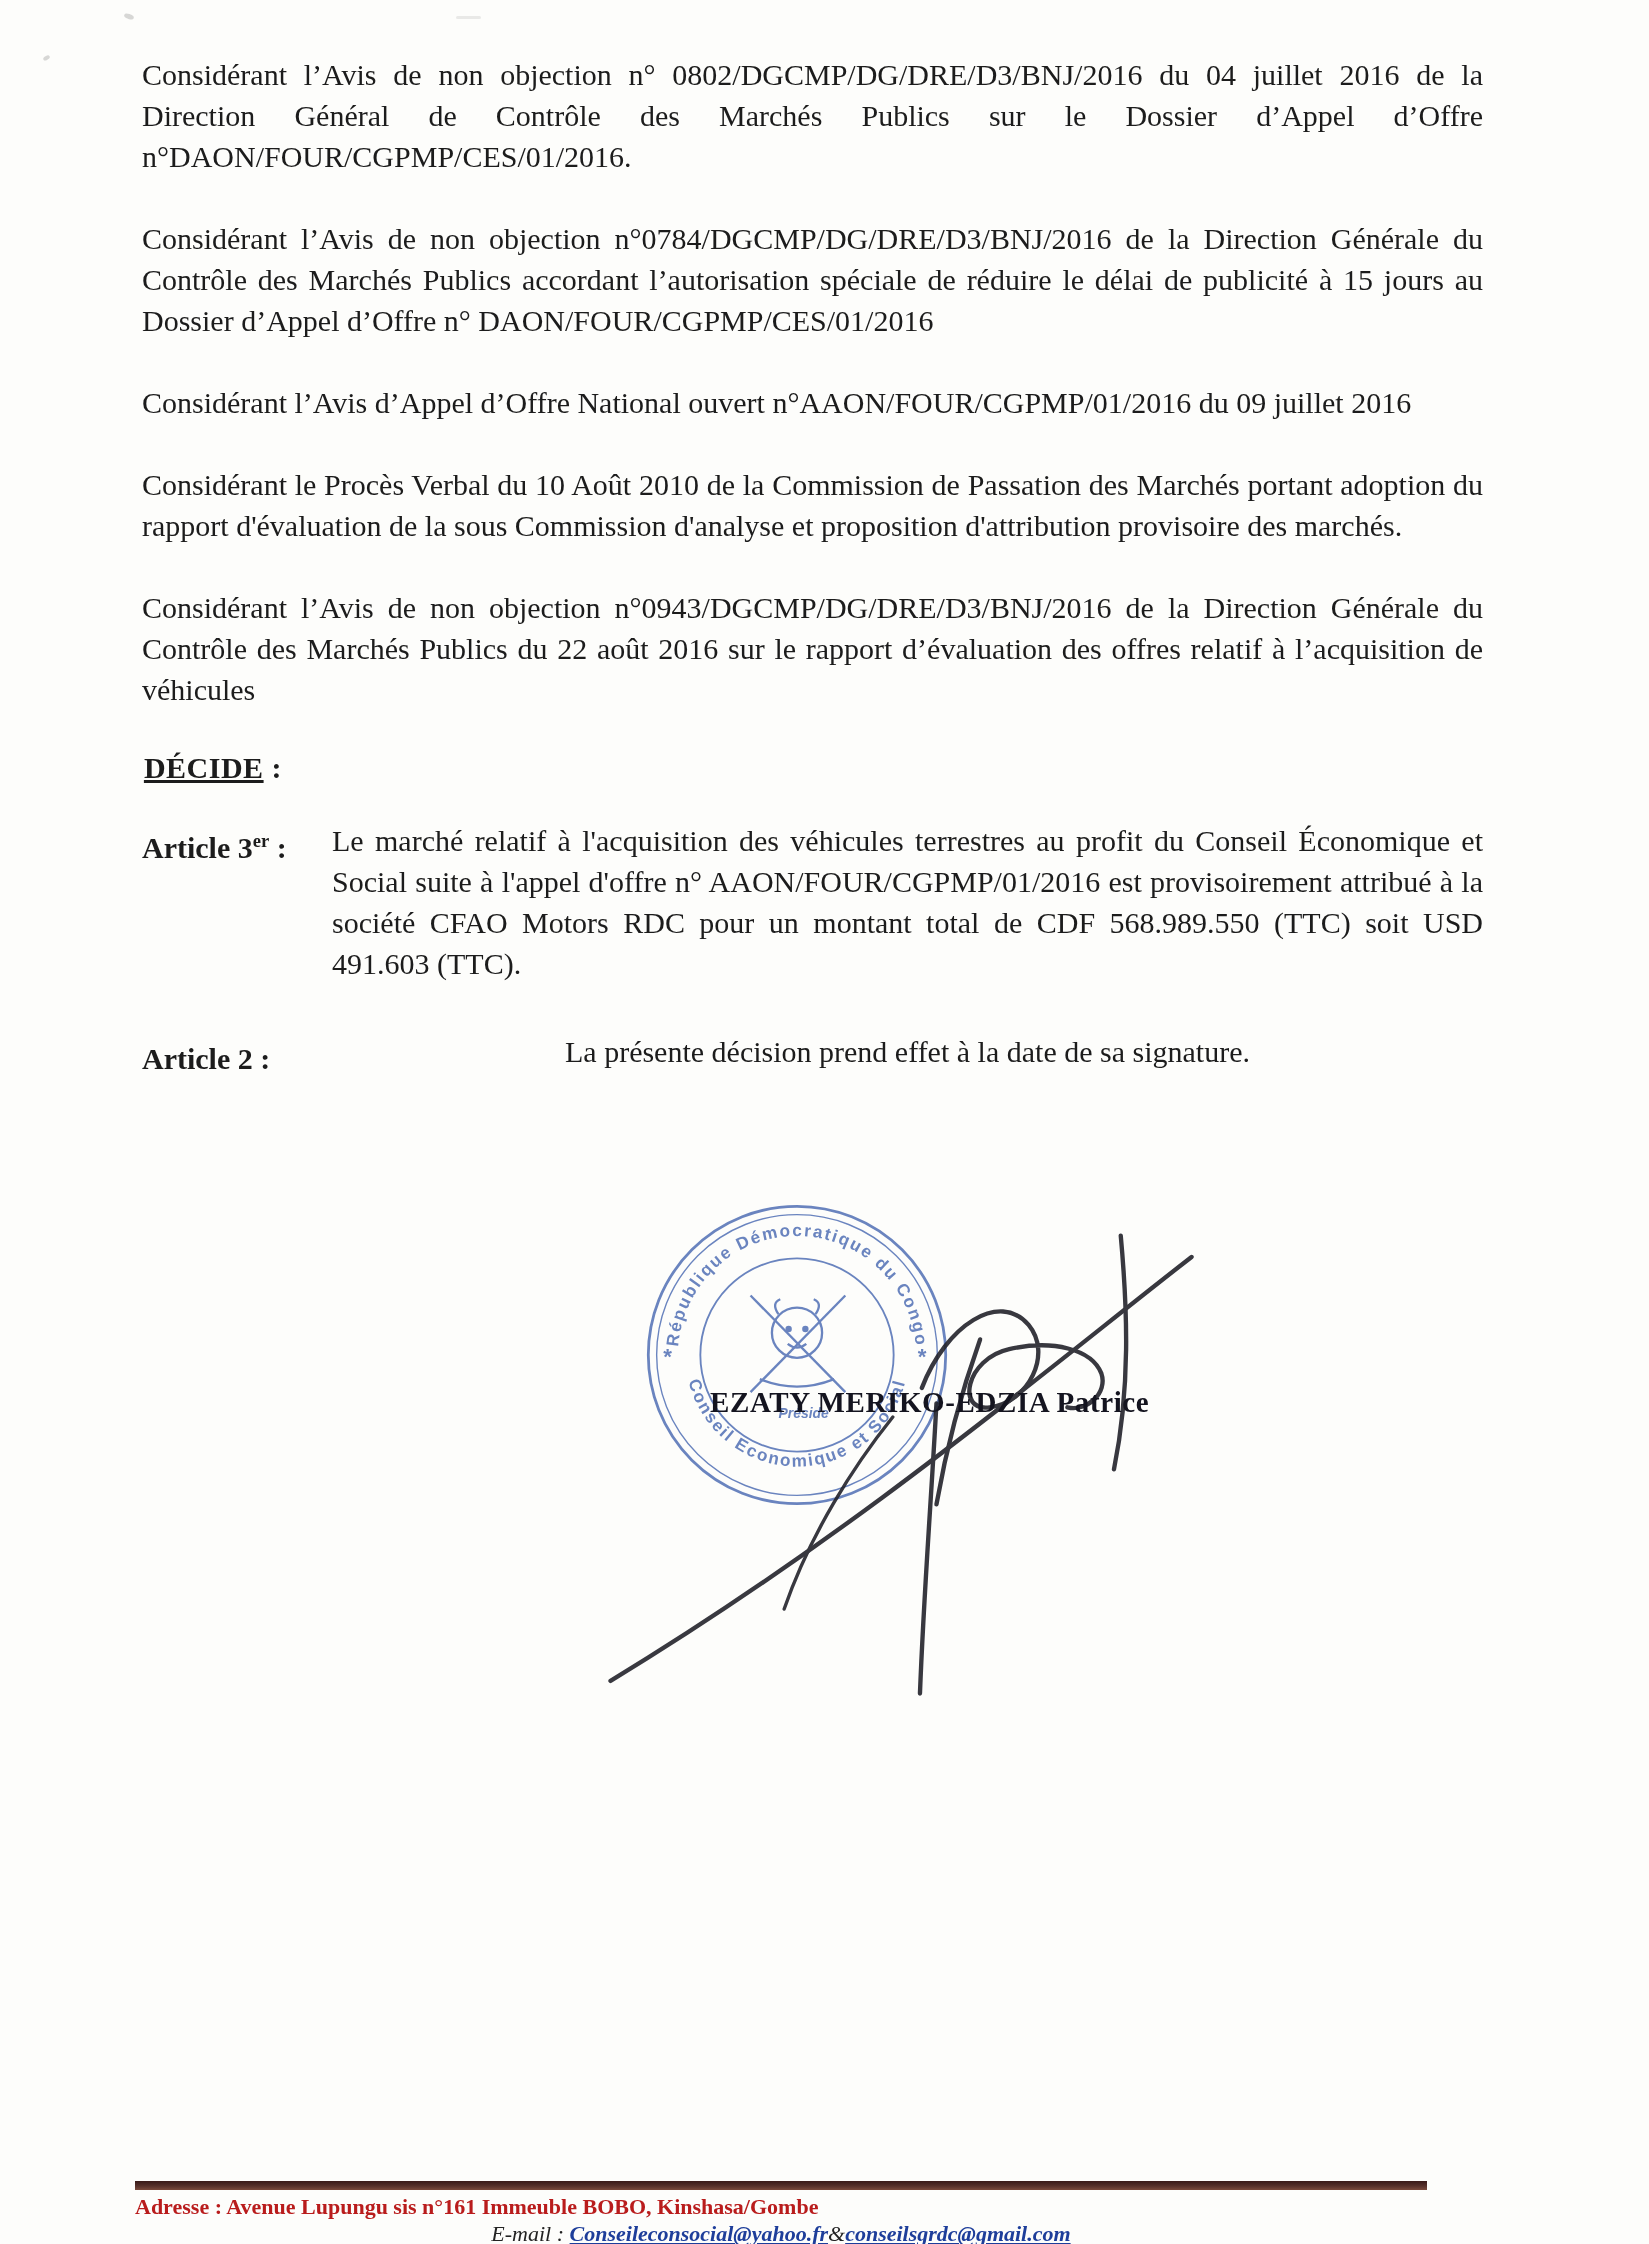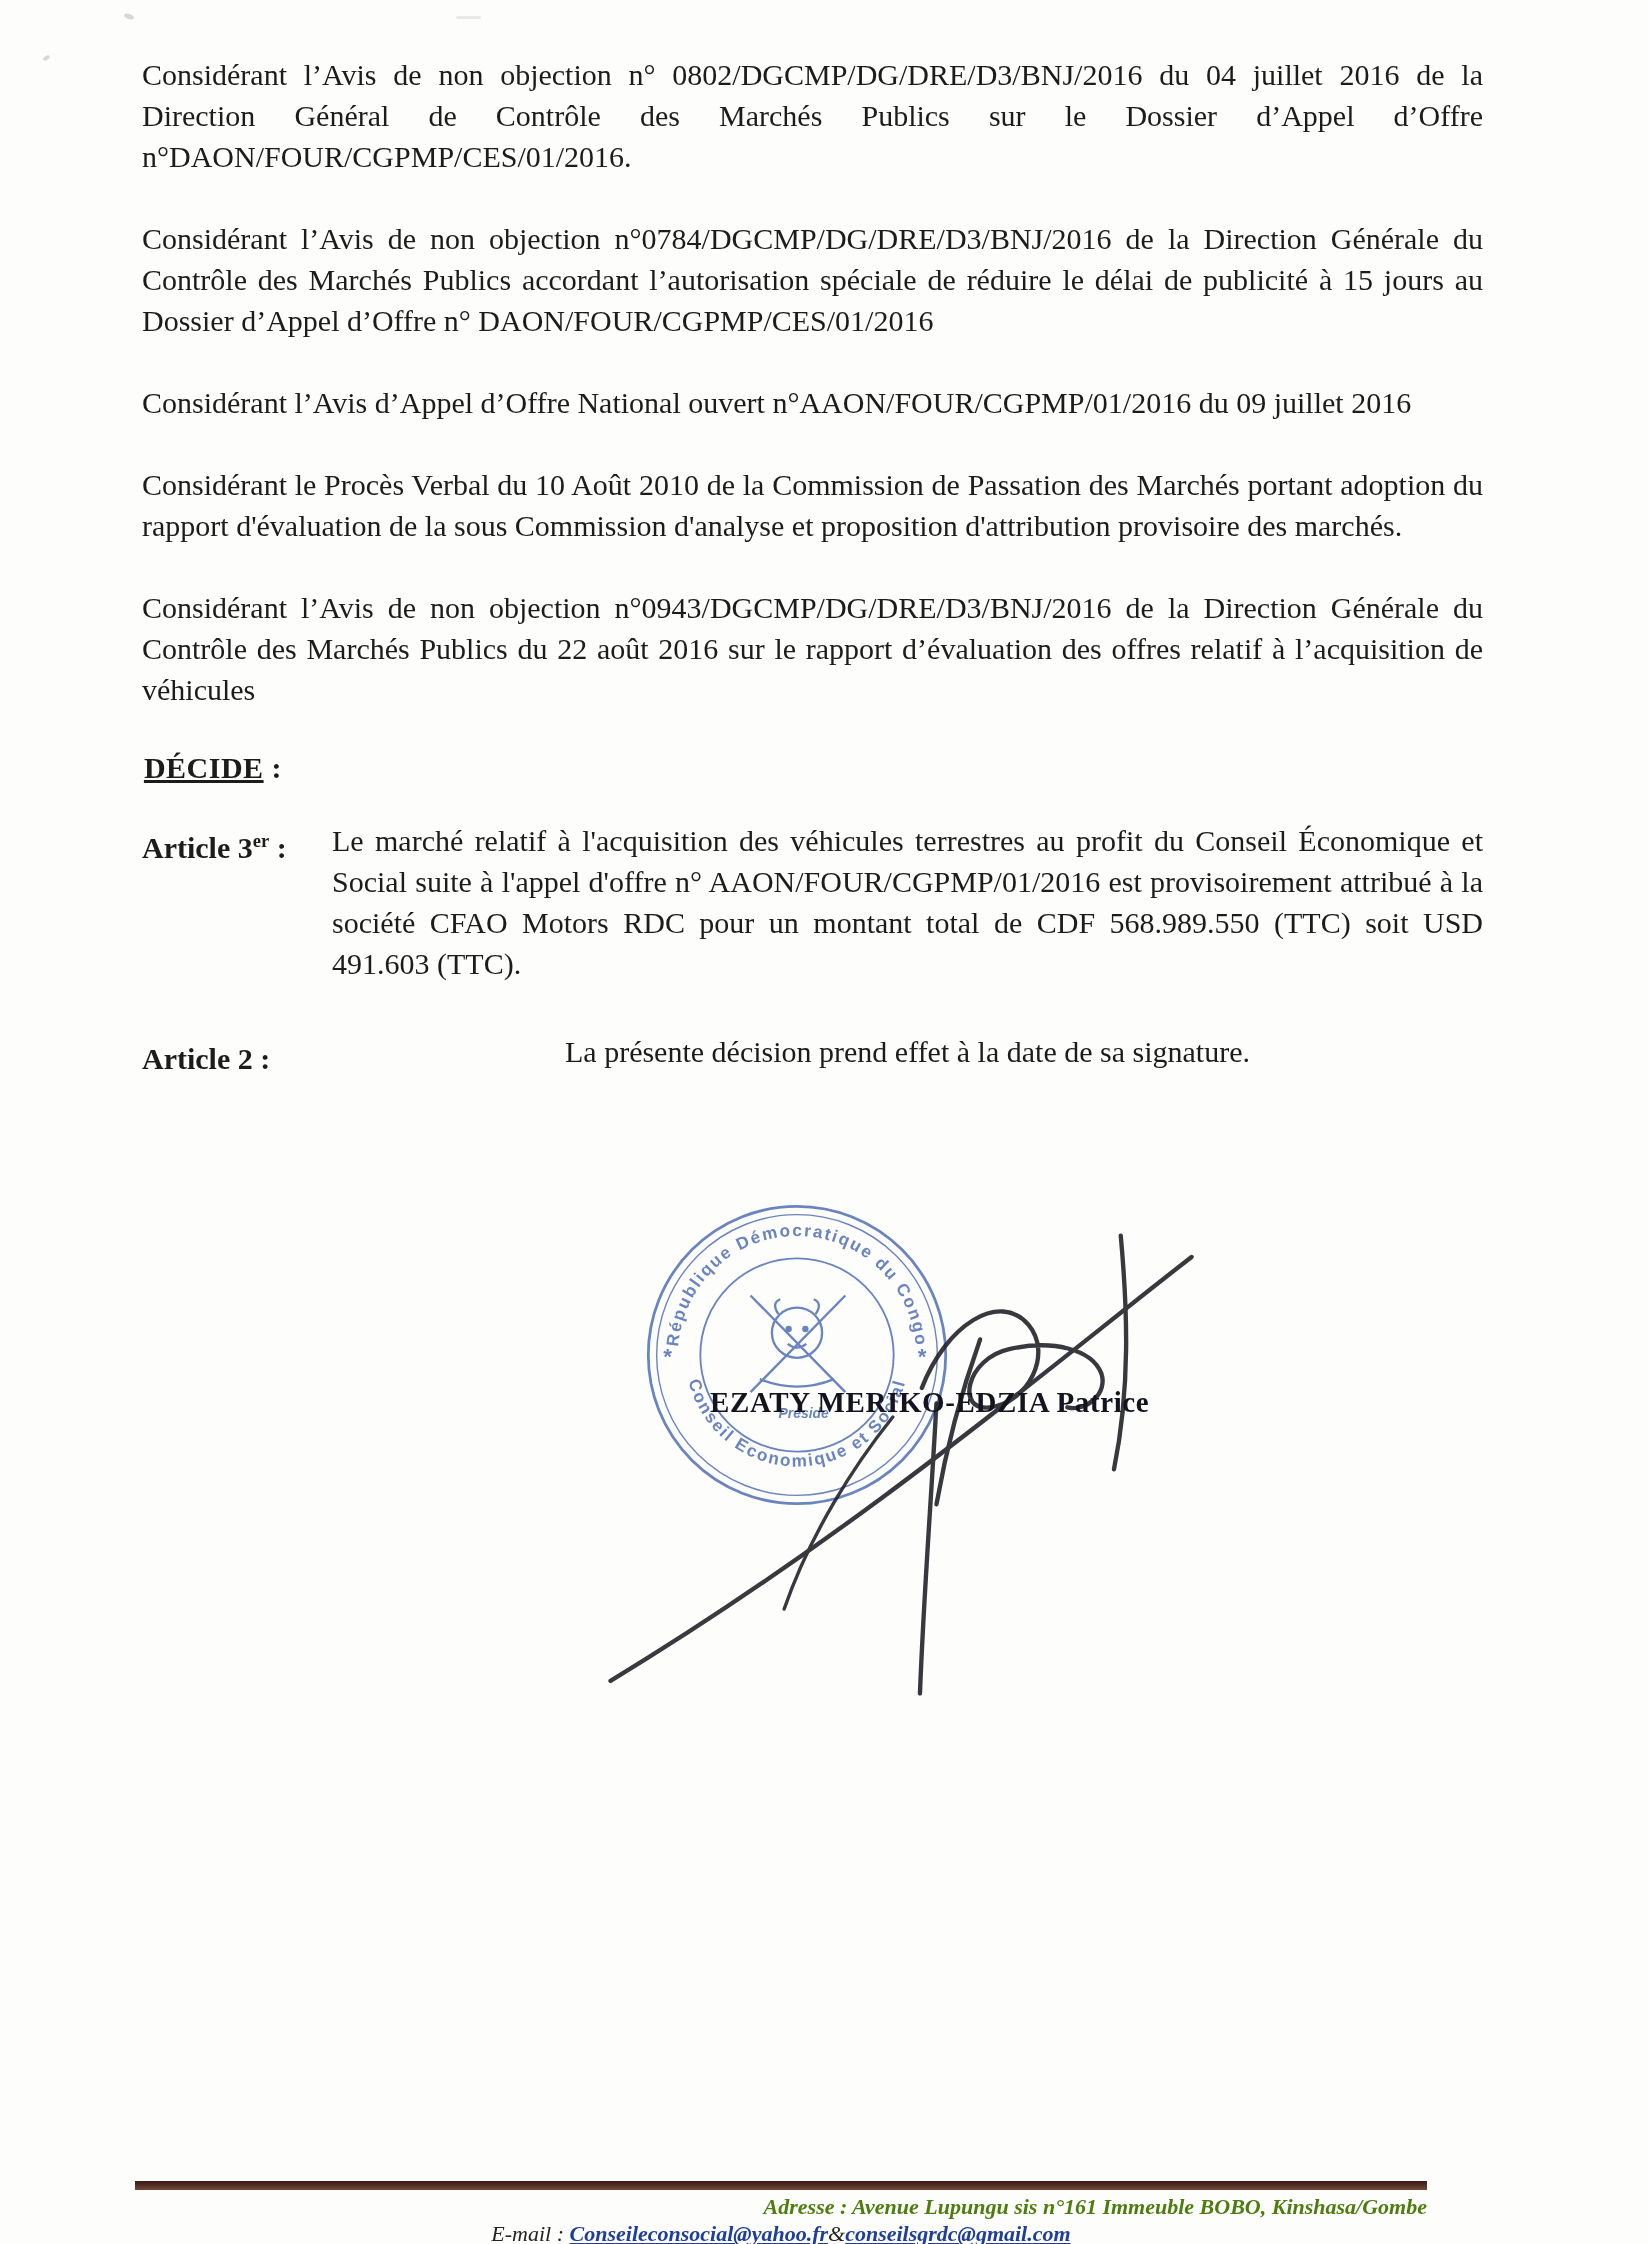--- a/index.html
+++ b/index.html
@@ -40,22 +40,22 @@
     position:absolute;left:710px;top:1386px;width:543px;
     font-size:29px;font-weight:bold;color:#14141f;letter-spacing:0.6px;
   }
 
   
   .footer-bar{
     position:absolute;left:135px;top:2181px;width:1292px;height:8.7px;
     background:linear-gradient(180deg,#381a18 0%,#55302a 55%,#7a4a3c 100%);
   }
   .footer-address{
-    position:absolute;left:135px;top:2194px;width:1292px;text-align:right;
-    font-style:italic;font-weight:bold;font-size:22px;color:#4d7c0f;
+    position:absolute;left:135px;top:2194px;width:1292px;text-align:left;
+    font-weight:bold;font-size:22px;color:#b91c1c;
   }
   .footer-email{
     position:absolute;left:135px;top:2221px;width:1292px;text-align:center;
     font-style:italic;font-size:22px;color:#232323;
   }
   .footer-email .em{color:#1e3e9a;text-decoration:underline;font-weight:bold;}
 </style>
 </head>
 <body>
 

